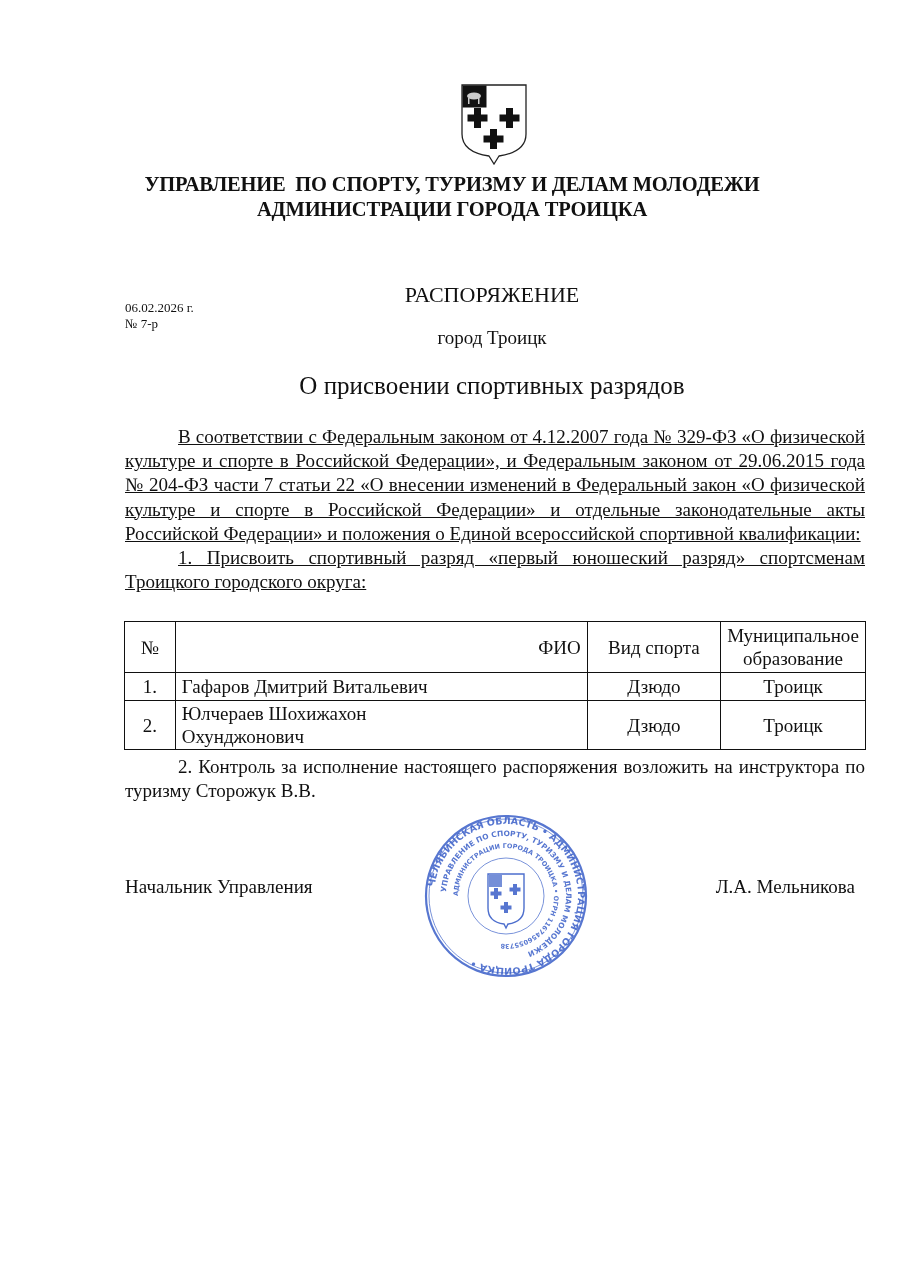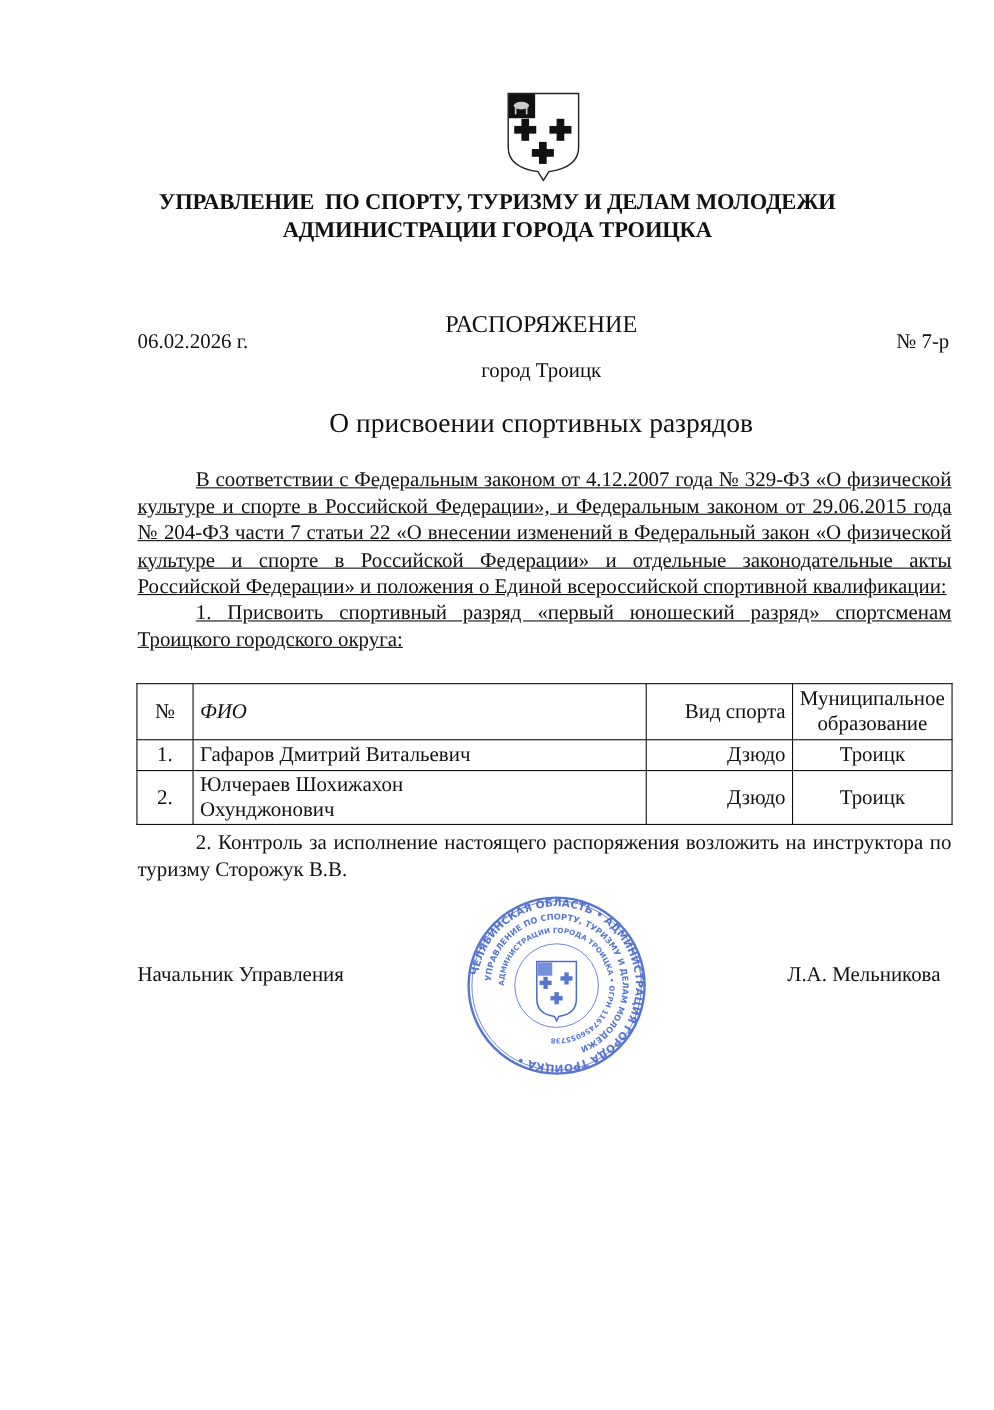--- a/index.html
+++ b/index.html
@@ -16,21 +16,21 @@
       position: absolute; left: 100px; width: 704px; top: 172px;
       text-align: center; font-weight: bold; font-size: 20.5px; line-height: 25px;
       letter-spacing: -0.2px;
     }
     .title {
       position: absolute; left: 100px; width: 784px; top: 250px;
       text-align: center; font-weight: normal; font-size: 22px; margin-top: 32px;
     }
     .meta-row {
       position: absolute; left: 125px; width: 738px; top: 300px;
-      display: flex; justify-content: space-between; font-size: 19px;
+      display: flex; font-size: 13px; flex-direction: column;
     }
     .city {
       position: absolute; left: 100px; width: 784px; top: 327px;
       text-align: center; font-size: 19px;
     }
     .subject {
       position: absolute; left: 100px; width: 784px; top: 372px;
       text-align: center; font-size: 25px;
     }
     .body-text {
@@ -42,24 +42,24 @@
     table.athletes {
       position: absolute; left: 124px; top: 621px; width: 742px;
       border-collapse: collapse; font-size: 19px; line-height: 23px;
     }
     table.athletes td, table.athletes th {
       border: 1.3px solid #111; font-weight: normal; padding: 0 6px;
       vertical-align: middle;
     }
     table.athletes .c-num { width: 45px; text-align: center; }
     table.athletes .c-name { width: 345px; text-align: left; }
-    table.athletes .c-sport { width: 145px; text-align: right; font-family: Liberation Serif, serif; }
+    table.athletes .c-sport { width: 145px; text-align: center; font-family: Liberation Serif, serif; }
     table.athletes .c-muni { text-align: center; }
     table.athletes thead th { height: 50px; }
-    table.athletes thead th.c-name { text-align: left; font-style: italic; }
+    table.athletes thead th.c-name { text-align: right; }
     table.athletes tr.r1 td { height: 27px; }
     table.athletes tr.r2 td { height: 48px; }
 
     .point2 {
       position: absolute; left: 125px; width: 740px; top: 755px;
       font-size: 19px; line-height: 24.2px; text-align: justify;
     }
     .point2 p { margin: 0; text-indent: 53px; }
 
     .sign-row {

